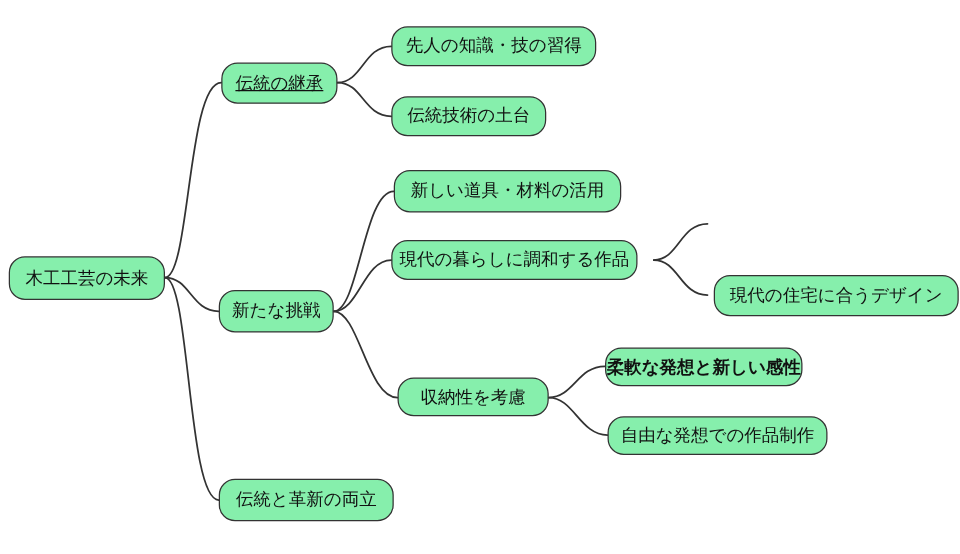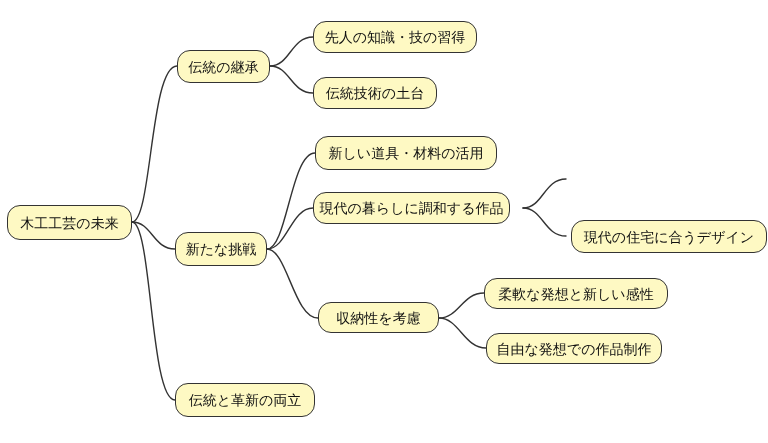--- a/index.html
+++ b/index.html
@@ -26,21 +26,21 @@
     fill: none;
     stroke-width: 1.4;
     stroke-linecap: round;
   }
   .node {
     position: absolute;
     box-sizing: border-box;
     display: flex;
     align-items: center;
     justify-content: center;
-    background: #fef9c3;
+    background: #86efac;
     border: 1.6px solid #333333;
     border-radius: 13px;
     font-size: 14px;
     line-height: 1;
     color: #111111;
     white-space: nowrap;
     letter-spacing: 0px;
   }
 </style>
 </head>
@@ -58,36 +58,36 @@
     <path d="M267,249 C287,249 291,208 313,208" stroke="#333333"></path>
     <path d="M267,249 C287,249 294,318 318,318" stroke="#333333"></path>
     <path d="M523,208 C543,208 544,179 566,179" stroke="#333333"></path>
     <path d="M523,208 C543,208 544,236 566,236" stroke="#333333"></path>
     <path d="M439,318 C459,318 462,293 484,293" stroke="#333333"></path>
     <path d="M439,318 C459,318 464,348 486,348" stroke="#333333"></path>
   </svg>
 
   <div class="node" style="left:7px; top:205px; width:125px; height:35px;">木工工芸の未来</div>
 
-  <div class="node" style="left:177px; top:50px; width:93px; height:33px;">伝統の継承</div>
+  <div class="node" style="left:177px; top:50px; width:93px; height:33px;text-decoration:underline;">伝統の継承</div>
 
   <div class="node" style="left:313px; top:21px; width:164px; height:32px;">先人の知識・技の習得</div>
 
   <div class="node" style="left:313px; top:77px; width:124px; height:32px;">伝統技術の土台</div>
 
   <div class="node" style="left:175px; top:232px; width:92px; height:34px;">新たな挑戦</div>
 
   <div class="node" style="left:315px; top:136px; width:182px; height:34px;">新しい道具・材料の活用</div>
 
   <div class="node" style="left:313px; top:192px; width:197px; height:32px;">現代の暮らしに調和する作品</div>
 
 
   <div class="node" style="left:571px; top:220px; width:196px; height:33px;">現代の住宅に合うデザイン</div>
 
   <div class="node" style="left:318px; top:302px; width:121px; height:31px;">収納性を考慮</div>
 
-  <div class="node" style="left:484px; top:278px; width:184px; height:31px;">柔軟な発想と新しい感性</div>
+  <div class="node" style="left:484px; top:278px; width:158px; height:31px;font-weight:bold;">柔軟な発想と新しい感性</div>
 
   <div class="node" style="left:486px; top:333px; width:176px; height:31px;">自由な発想での作品制作</div>
 
   <div class="node" style="left:175px; top:383px; width:140px; height:34px;">伝統と革新の両立</div>
 
 </div>
 
 </body></html>

